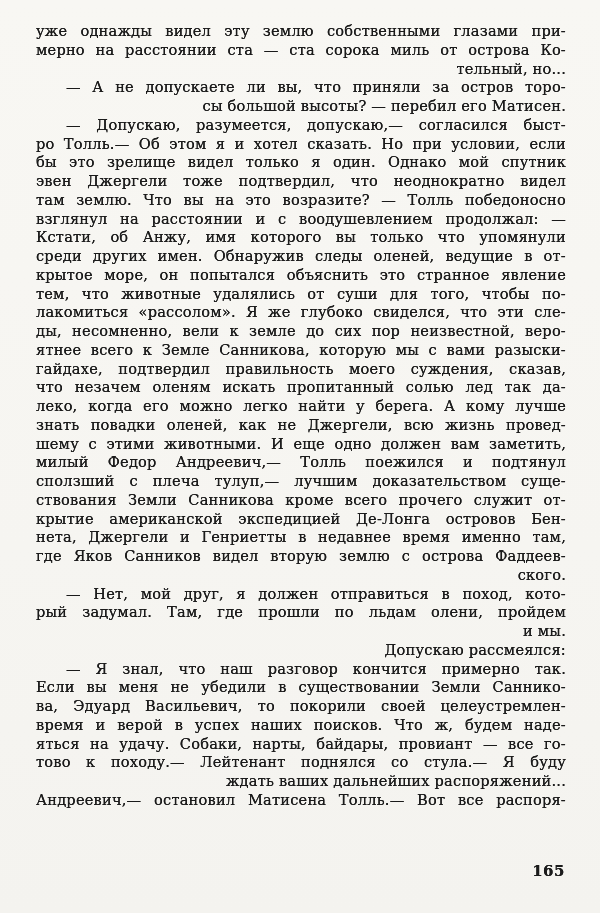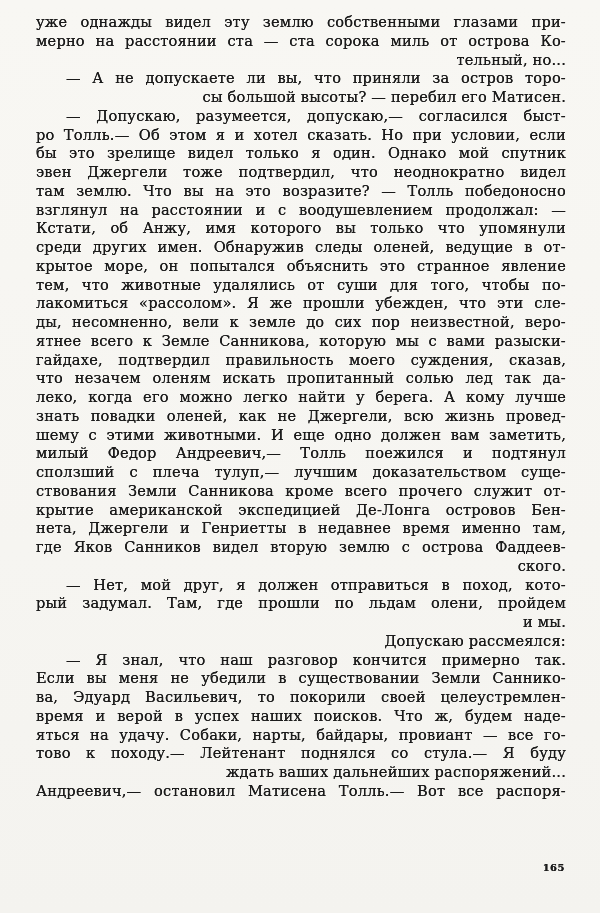--- a/index.html
+++ b/index.html
@@ -16,21 +16,21 @@
     color: #1b1b1b;
   }
   .page {
     position: absolute;
     inset: 0;
     background: linear-gradient(180deg, #f8f7f3 0%, #f6f5f1 60%, #f4f3ef 100%);
   }
   .text-block {
     position: absolute;
     left: 36px;
-    top: 13px;
+    top: 22px;
     width: 530px;
     font-size: 14.6px;
     line-height: 18.75px;
     letter-spacing: 0.2px;
     text-shadow: 0 0 0.45px currentColor; 
   }
   .line {
     height: 18.75px;
     overflow: hidden;
     text-align: right;
@@ -39,21 +39,21 @@
     text-align: justify;
     text-align-last: justify;
   }
   .line.indent {
     text-indent: 30px;
   }
   .page-number {
     position: absolute;
     top: 862px;
     right: 35px;
-    font-size: 10px;
+    font-size: 15px;
     font-weight: 600;
     letter-spacing: 0.5px;
     text-shadow: 0 0 0.4px currentColor;
   }
 </style>
 </head>
 <body>
 
 <div class="page">
   <div class="text-block" id="text-block">
@@ -65,21 +65,21 @@
       <div class="line just indent">— Допускаю, разумеется, допускаю,— согласился быст-</div>
       <div class="line just">ро Толль.— Об этом я и хотел сказать. Но при условии, если</div>
       <div class="line just">бы это зрелище видел только я один. Однако мой спутник</div>
       <div class="line just">эвен Джергели тоже подтвердил, что неоднократно видел</div>
       <div class="line just">там землю. Что вы на это возразите? — Толль победоносно</div>
       <div class="line just">взглянул на расстоянии и с воодушевлением продолжал: —</div>
       <div class="line just">Кстати, об Анжу, имя которого вы только что упомянули</div>
       <div class="line just">среди других имен. Обнаружив следы оленей, ведущие в от-</div>
       <div class="line just">крытое море, он попытался объяснить это странное явление</div>
       <div class="line just">тем, что животные удалялись от суши для того, чтобы по-</div>
-      <div class="line just">лакомиться «рассолом». Я же прошли убежден, что эти сле-</div>
+      <div class="line just">лакомиться «рассолом». Я же глубоко свиделся, что эти сле-</div>
       <div class="line just">ды, несомненно, вели к земле до сих пор неизвестной, веро-</div>
       <div class="line just">ятнее всего к Земле Санникова, которую мы с вами разыски-</div>
       <div class="line just">гайдахе, подтвердил правильность моего суждения, сказав,</div>
       <div class="line just">что незачем оленям искать пропитанный солью лед так да-</div>
       <div class="line just">леко, когда его можно легко найти у берега. А кому лучше</div>
       <div class="line just">знать повадки оленей, как не Джергели, всю жизнь провед-</div>
       <div class="line just">шему с этими животными. И еще одно должен вам заметить,</div>
       <div class="line just">милый Федор Андреевич,— Толль поежился и подтянул</div>
       <div class="line just">сползший с плеча тулуп,— лучшим доказательством суще-</div>
       <div class="line just">ствования Земли Санникова кроме всего прочего служит от-</div>

